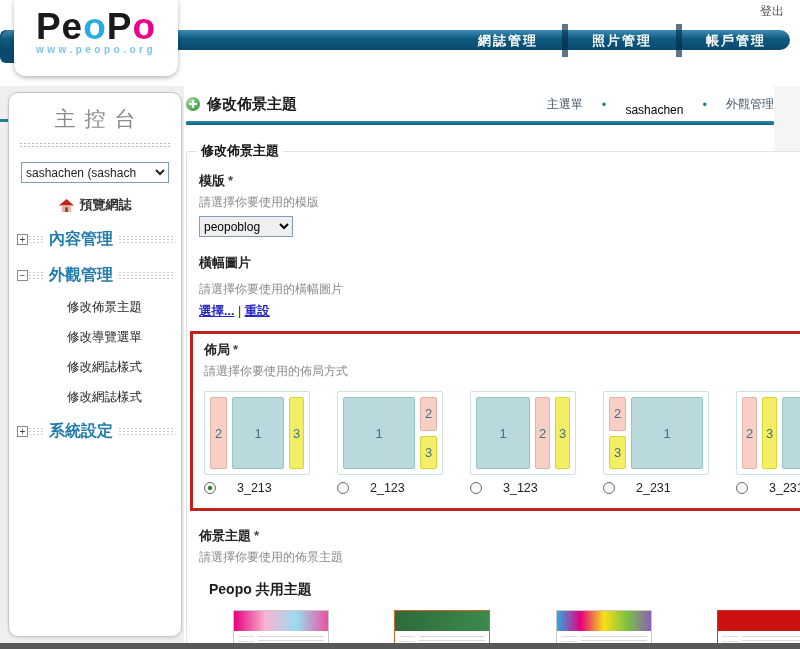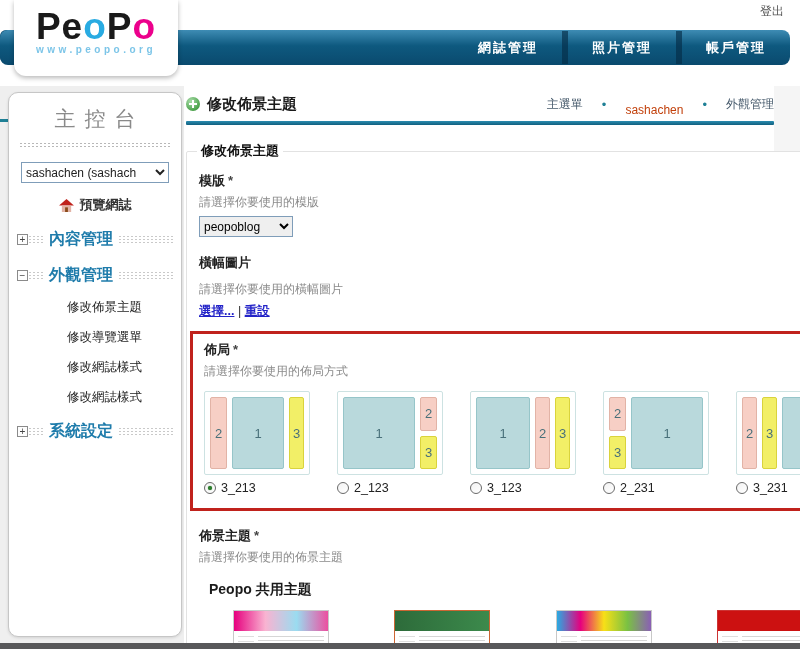--- a/index.html
+++ b/index.html
@@ -5,23 +5,23 @@
   * { margin:0; padding:0; box-sizing:border-box; }
   html,body { background:#dcdcdc; }
   #app {
     position:relative; width:800px; height:649px; overflow:hidden;
     background:#ffffff; font-family:"Liberation Sans","DejaVu Sans",sans-serif;
     margin:0 auto;
   }
   
   .logout { position:absolute; top:3px; right:16px; font-size:12px; color:#555; cursor:pointer; }
   .navbar {
-    position:absolute; left:0; top:30px; width:790px; height:35px;
+    position:absolute; left:0; top:30px; width:790px; height:20px;
     background:linear-gradient(180deg, var(--nav-top) 0%, var(--nav-mid) 45%, var(--nav-bottom) 100%);
-    border-radius:8px; display:flex; justify-content:flex-end; align-items:center;
+    border-radius:15px; display:flex; justify-content:flex-end; align-items:center;
   }
   .nav-item { color:#fff; font-size:13px; font-weight:bold; padding:0 24px; height:33px; line-height:33px; cursor:pointer; letter-spacing:2px;}
   .nav-divider { width:6px; height:33px; background:rgba(5,45,70,0.65); }
   .header-left-tab { position:absolute; left:0; top:30px; width:16px; height:33px; background:var(--nav-bottom); border-radius:6px 0 0 6px; }
   .logo-box {
     position:absolute; left:14px; top:0; width:164px; height:76px; background:#fff;
     border-radius:0 0 12px 12px; box-shadow:0 2px 5px rgba(0,0,0,0.28);
     text-align:center; padding-top:8px;
   }
   .logo-text { font-size:37px; font-weight:bold; letter-spacing:1px; line-height:38px; }
@@ -56,41 +56,41 @@
   
   .main { position:absolute; left:186px; top:92px; width:588px; }
   .main-header { display:flex; align-items:center; height:24px; }
   .add-icon { position:relative; width:14px; height:14px; border-radius:50%;
     background:radial-gradient(circle at 35% 30%, #a8dca8, #4ca34c 70%, #2e7d2e); flex:0 0 14px; }
   .add-icon::before, .add-icon::after { content:""; position:absolute; background:#fff; }
   .add-icon::before { left:6px; top:3px; width:2px; height:8px; }
   .add-icon::after  { left:3px; top:6px; width:8px; height:2px; }
   .page-title { font-size:15px; font-weight:bold; color:#1a1a1a; margin-left:7px; }
   .breadcrumb { margin-left:auto; font-size:12px; color:#44586a; display:flex; align-items:center; gap:19px; }
-  .crumb { cursor:pointer; } .crumb.user { color:#c2410c; cursor:default;margin-top:12px; }
+  .crumb { cursor:pointer; } .crumb.user { color:#000000; cursor:default;margin-top:12px; }
   .crumb-sep { color:var(--accent-teal); font-size:13px; }
   .teal-rule { margin-top:5px; height:4px; background:linear-gradient(180deg,#2a8cb0,#11607f); border-radius:1px; }
   fieldset.theme-form { margin-top:17px; border:1px solid #e2e2e2; border-radius:2px; padding:2px 12px 14px 12px; background:#fff; }
   fieldset.theme-form legend { font-size:13px; font-weight:bold; color:#111; padding:0 4px; margin-left:-2px; }
   .field-label { font-size:13px; font-weight:bold; color:#222; margin-top:10px; }
   .req { font-weight:bold; color:#444; margin-left:3px; }
   .help-text { font-size:12px; color:#8b8b8b; margin-top:4px; }
   .template-select { margin-top:5px; width:94px; height:21px; font-size:12px; border:1px solid #7f9db9;
     font-family:"Liberation Sans",sans-serif; }
   .links-row { margin-top:5px; font-size:12.5px; color:#333; }
   .form-link { color:var(--link-blue); font-weight:bold; text-decoration:underline; cursor:pointer; }
   .layout-box { margin:11px -9px 0 -9px; border:3px solid var(--red-border); padding:5px 11px 13px 11px; }
   .layout-options { display:flex; gap:27px; margin-top:11px; }
   .lcard { width:106px; }
   .ldiag { height:84px; border:1px solid #cde2e2; background:#fff; padding:5px; display:flex; gap:5px; border-radius:2px; cursor:pointer; }
   .lcol { border:1px solid rgba(0,0,0,0.12); border-radius:2px; display:flex; align-items:center; justify-content:center;
     font-size:13px; color:#49707a; }
   .lstack { display:flex; flex-direction:column; gap:5px; }
   .lstack .lcol { flex:1; }
-  .radio-row { margin-top:6px; display:flex; align-items:center; gap:5px; }
+  .radio-row { margin-top:6px; display:flex; align-items:center; gap:21px; }
   .radio { width:12px; height:12px; border-radius:50%; border:1px solid #6a6a6a; background:linear-gradient(145deg,#f2f2f2,#fff);
     position:relative; flex:0 0 12px; cursor:pointer; }
   .radio.checked::after { content:""; position:absolute; left:3px; top:3px; width:4px; height:4px; border-radius:50%;
     background:var(--radio-green); box-shadow:0 0 1px var(--radio-green); }
   .radio-label { font-size:12.5px; color:#222; }
   .group-title { font-size:14px; font-weight:bold; color:#1a1a1a; margin:15px 0 0 10px; }
   .theme-grid { margin-top:11px; padding:0 6px; display:grid; grid-template-columns:repeat(4,1fr); column-gap:10px; row-gap:12px; }
   .theme-card { display:flex; flex-direction:column; align-items:center; }
   .thumb { width:96px; height:96px; border:1px solid #c8c8c8; background:#fff; cursor:pointer; overflow:hidden; }
   .thumb-head { height:20px; }

